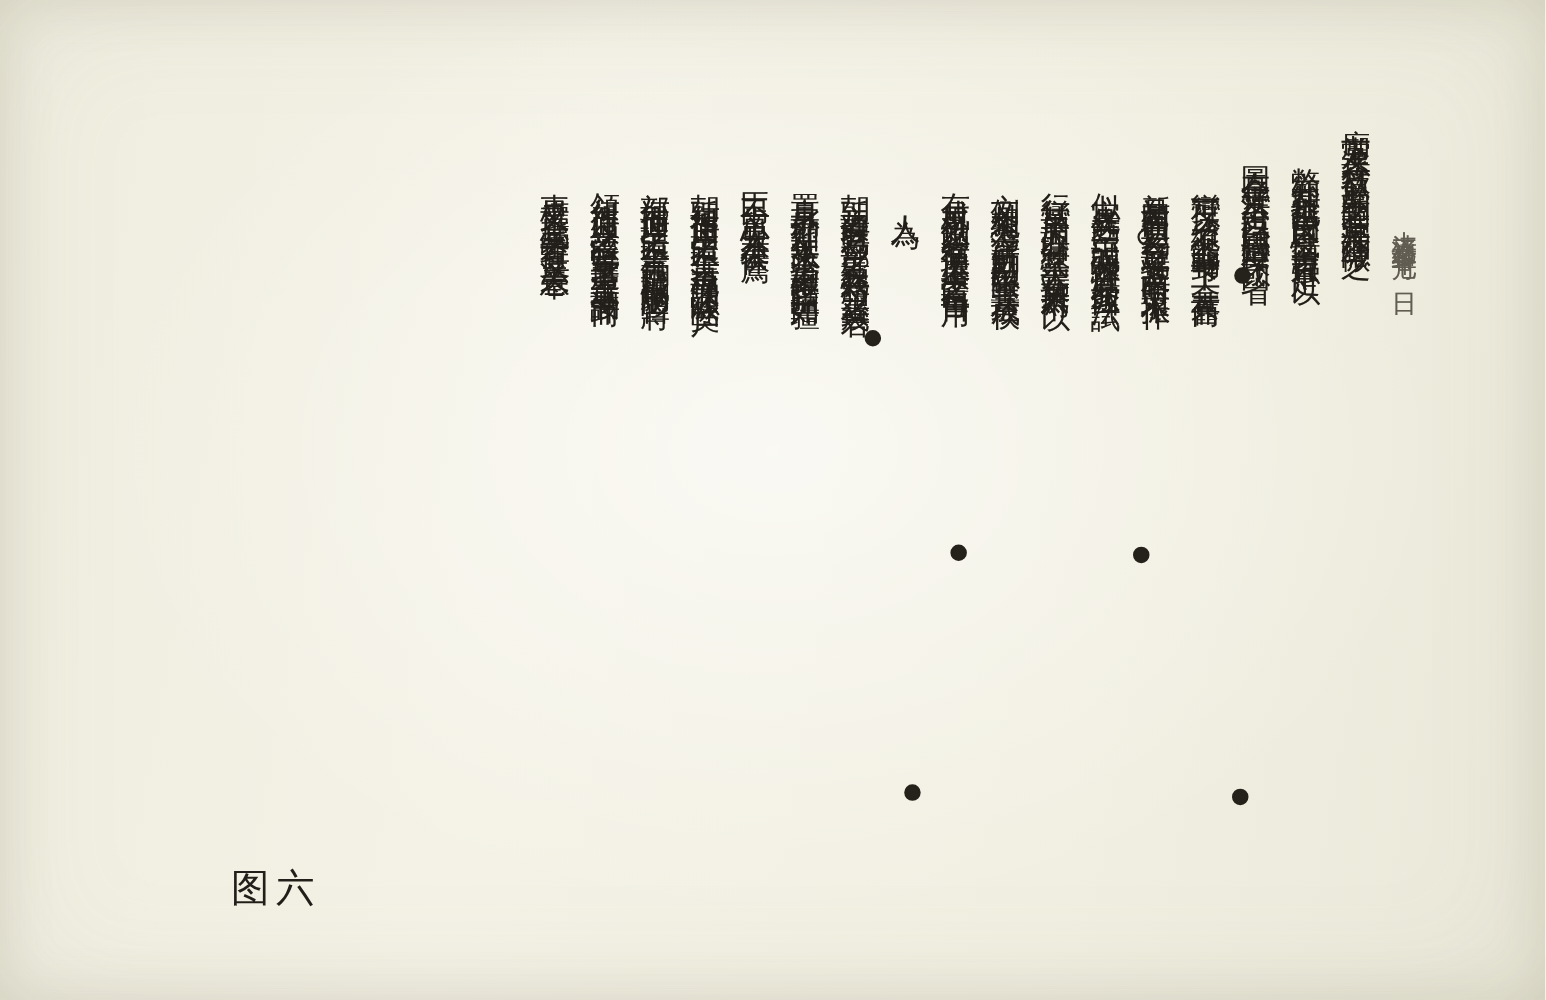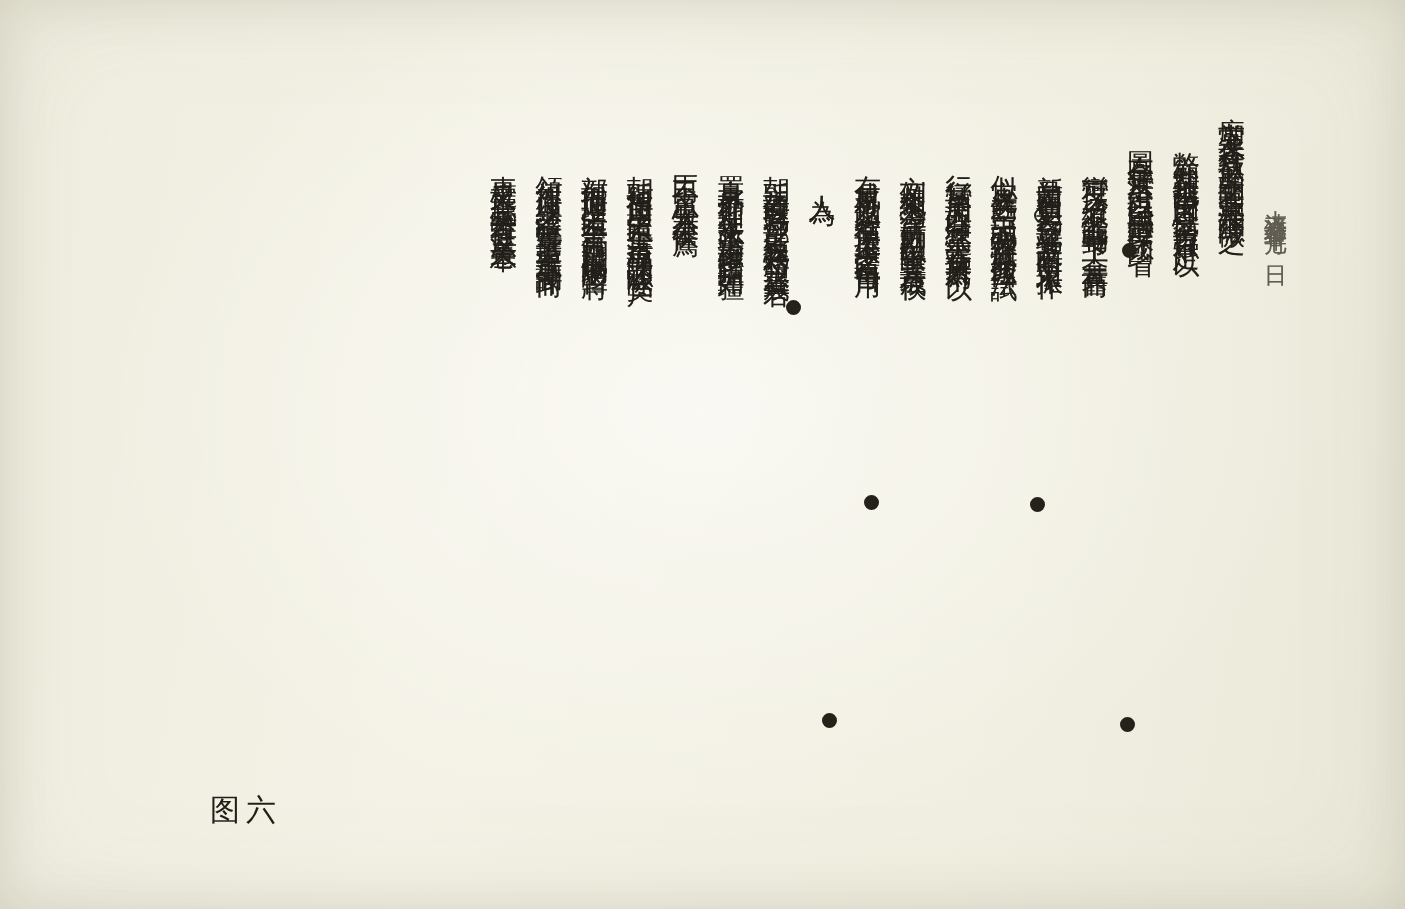--- a/index.html
+++ b/index.html
@@ -76,21 +76,21 @@
     pointer-events: none;
   }
   .dot.solid {
     background: #25211b;
     border-color: #25211b;
   }
   #figure-caption {
     position: absolute;
     left: 210px;
     bottom: 78px;
-    font-size: 30px;
+    font-size: 35px;
     letter-spacing: 6px;
     color: #221f1a;
     font-family: "DejaVu Serif", "Liberation Serif", serif;
     margin-top: 20px;
   }
 </style>
 </head>
 <body>
 
 <div id="page">

